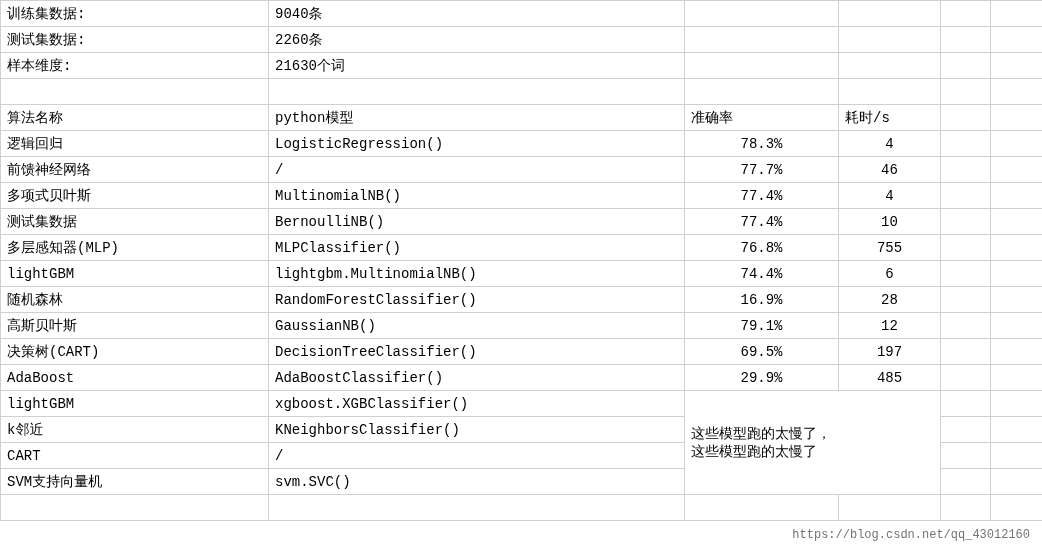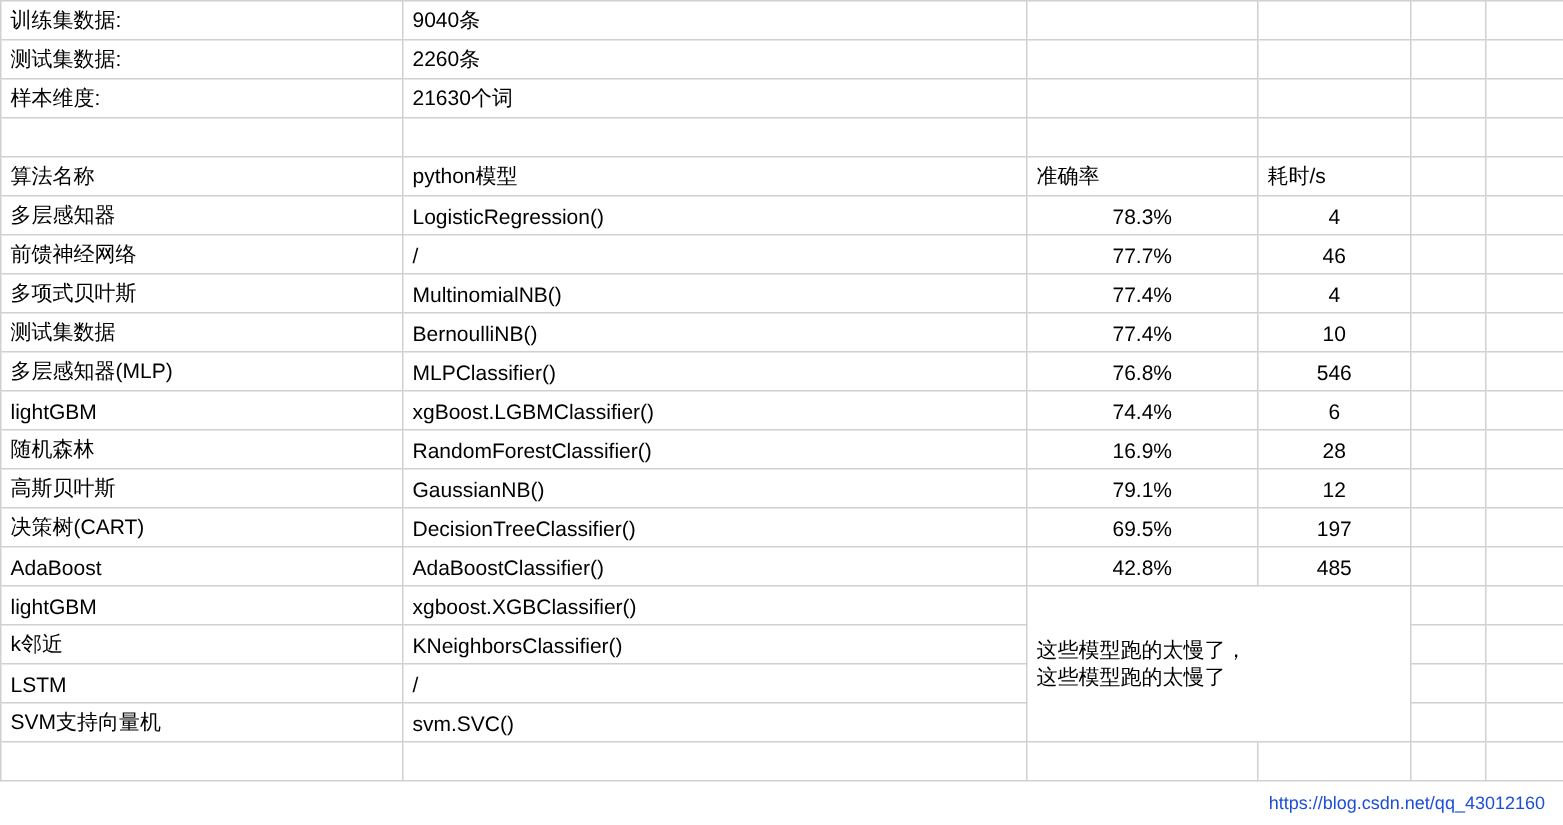--- a/index.html
+++ b/index.html
@@ -13,20 +13,21 @@
       background: #ffffff;
       color: #000000;
       width: 1042px;
       height: 550px;
       position: relative;
     }
     table {
       border-collapse: collapse;
       width: 100%;
       table-layout: fixed;
+      font-family: Liberation Mono, monospace;
     }
     td {
       border: 1px solid #d0d0d0;
       padding: 3px 6px;
       height: 26px;
       vertical-align: middle;
       text-align: left;
       font-size: 14px;
       white-space: nowrap;
       overflow: hidden;
@@ -37,23 +38,23 @@
     .col-a { width: 268px; }
     .col-b { width: 416px; }
     .col-c { width: 154px; }
     .col-d { width: 102px; }
     .col-e { width: 50px; }
     .col-f { width: 52px; }
     .watermark {
       position: absolute;
       bottom: 8px;
       right: 12px;
-      color: #1d4ed8;
+      color: #737373;
       font-size: 12px;
-      font-family: Liberation Sans, sans-serif;
+      font-family: Liberation Mono, monospace;
       pointer-events: none;
     }
   </style>
 </head>
 <body>
 
 <table>
   <colgroup>
     <col class="col-a">
     <col class="col-b">
@@ -98,21 +99,21 @@
     <tr>
       <td>算法名称</td>
       <td>python模型</td>
       <td>准确率</td>
       <td>耗时/s</td>
       <td></td>
       <td></td>
     </tr>
 
     <tr>
-      <td>多层感知器</td>
+      <td>逻辑回归</td>
       <td>LogisticRegression()</td>
       <td class="right">78.3%</td>
       <td class="right">4</td>
       <td></td>
       <td></td>
     </tr>
     <tr>
       <td>前馈神经网络</td>
       <td>/</td>
       <td class="right">77.7%</td>
@@ -133,27 +134,27 @@
       <td>BernoulliNB()</td>
       <td class="right">77.4%</td>
       <td class="right">10</td>
       <td></td>
       <td></td>
     </tr>
     <tr>
       <td>多层感知器(MLP)</td>
       <td>MLPClassifier()</td>
       <td class="right">76.8%</td>
-      <td class="right">546</td>
+      <td class="right">755</td>
       <td></td>
       <td></td>
     </tr>
     <tr>
       <td>lightGBM</td>
-      <td>xgBoost.LGBMClassifier()</td>
+      <td>lightgbm.MultinomialNB()</td>
       <td class="right">74.4%</td>
       <td class="right">6</td>
       <td></td>
       <td></td>
     </tr>
     <tr>
       <td>随机森林</td>
       <td>RandomForestClassifier()</td>
       <td class="right">16.9%</td>
       <td class="right">28</td>
@@ -172,21 +173,21 @@
       <td>决策树(CART)</td>
       <td>DecisionTreeClassifier()</td>
       <td class="right">69.5%</td>
       <td class="right">197</td>
       <td></td>
       <td></td>
     </tr>
     <tr>
       <td>AdaBoost</td>
       <td>AdaBoostClassifier()</td>
-      <td class="right">42.8%</td>
+      <td class="right">29.9%</td>
       <td class="right">485</td>
       <td></td>
       <td></td>
     </tr>
 
     <tr>
       <td>lightGBM</td>
       <td>xgboost.XGBClassifier()</td>
       <td colspan="2" rowspan="4" style="vertical-align: middle; white-space: normal; padding-left:6px;">
         <div>这些模型跑的太慢了，</div>
@@ -195,21 +196,21 @@
       <td></td>
       <td></td>
     </tr>
     <tr>
       <td>k邻近</td>
       <td>KNeighborsClassifier()</td>
       <td></td>
       <td></td>
     </tr>
     <tr>
-      <td>LSTM</td>
+      <td>CART</td>
       <td>/</td>
       <td></td>
       <td></td>
     </tr>
     <tr>
       <td>SVM支持向量机</td>
       <td>svm.SVC()</td>
       <td></td>
       <td></td>
     </tr>

